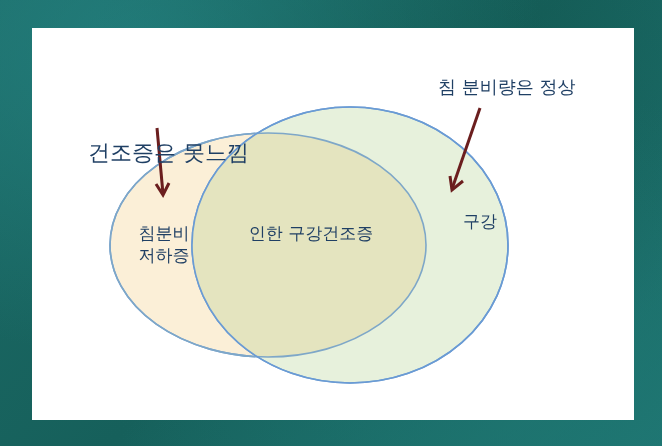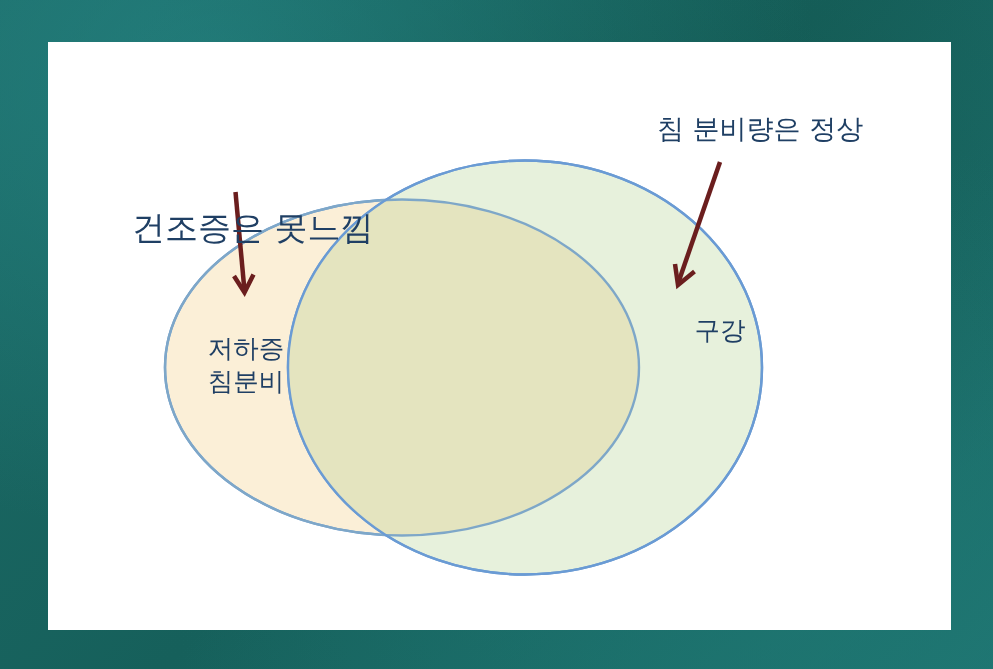--- a/index.html
+++ b/index.html
@@ -55,22 +55,23 @@
     <line x1="480" y1="108" x2="452" y2="189" stroke="#6b1e1e" stroke-width="3"></line>
     <path d="M450,176 L452,190 L463,181" fill="none" stroke="#6b1e1e" stroke-width="3" stroke-linejoin="miter"></path>
   </g>
 </svg>
 
 <div class="lbl" style="left:88px; top:94px; font-size:22px;margin-top:48px;">건조증은 못느낌</div>
 
 <div class="lbl" style="left:410px; top:76px; font-size:18px;margin-left:28px;">침 분비량은 정상</div>
 
 <div class="lbl" style="left:132px; top:222px; width:64px;">
+  <div>침분비</div>
   <div>저하증</div>
-  <div>침분비</div>
 </div>
 
 <div class="lbl" style="left:236px; top:222px; width:150px;">
+  <div>인한 구강건조증</div>
 </div>
 
 <div class="lbl" style="left:448px; top:210px; width:64px;">
   <div>구강</div>
 </div>
 
 </body></html>

